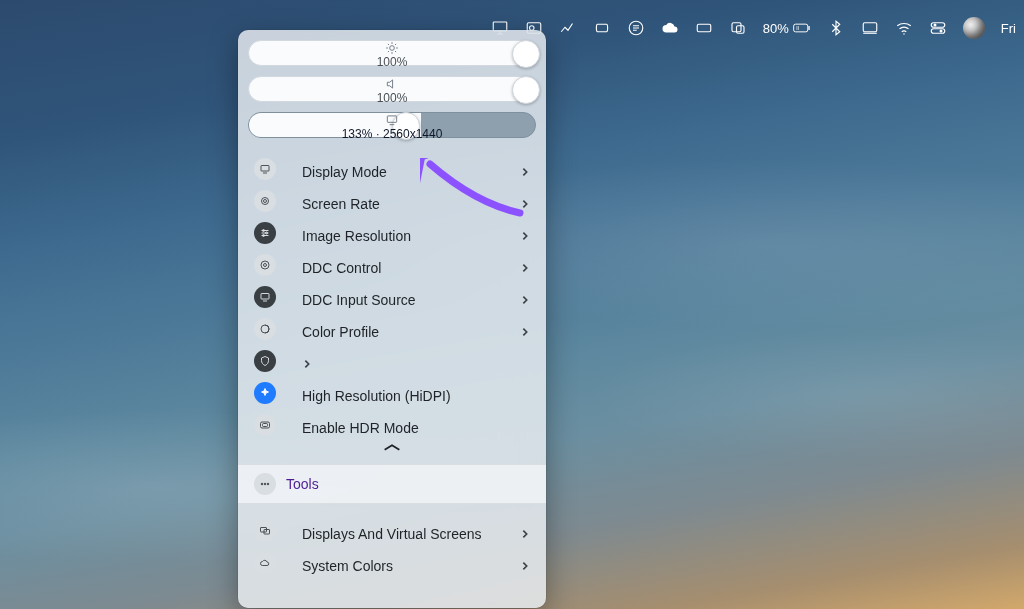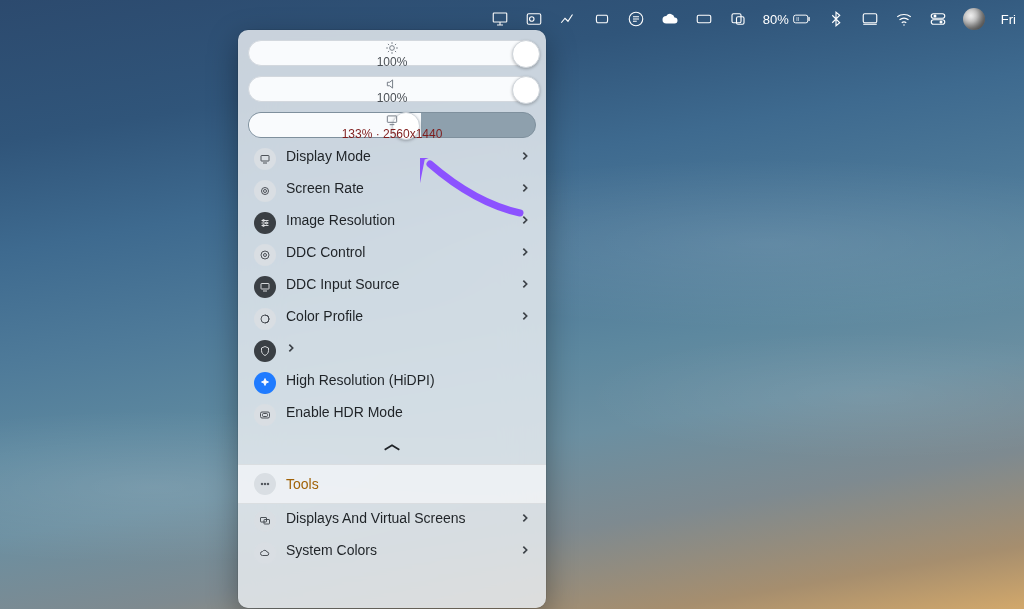--- a/index.html
+++ b/index.html
@@ -11,21 +11,21 @@
   }
   .clouds {
     position:absolute; inset:0; pointer-events:none;
     background:
       radial-gradient(ellipse 60% 20% at 75% 40%, rgba(255,255,255,0.10), transparent 70%),
       radial-gradient(ellipse 40% 15% at 85% 65%, rgba(255,255,255,0.08), transparent 70%),
       radial-gradient(ellipse 50% 18% at 15% 80%, rgba(255,255,255,0.12), transparent 70%);
   }
   
   .menubar {
-    position: absolute; top: 5px; left: 0; right: 0; height: 28px;
+    position: absolute; top: 14px; left: 0; right: 0; height: 28px;
     display: flex; align-items: center; justify-content: flex-end;
     padding-right: 8px; gap: 16px;
     color: #fff; font-size: 13px;
   }
   .menubar .mb-item { display:flex; align-items:center; gap:4px; }
   .menubar svg { width:18px; height:18px; fill:none; stroke:#fff; stroke-width:1.5; }
   .menubar .filled { fill:#fff; stroke:none; }
   .mb-moon { width:22px; height:22px; border-radius:50%; background:radial-gradient(circle at 35% 35%, #eee, #aaa 55%, #666); box-shadow:inset -4px -4px 6px rgba(0,0,0,0.4); }
 
   
@@ -49,26 +49,26 @@
   .slider-row .label { font-size:12px; color:#4a4f55; }
   .slider-row .thumb {
     position:absolute; top:-1px; width:28px; height:28px; border-radius:50%;
     background:#fff; border:1px solid #cfd5db; box-shadow:0 1px 3px rgba(0,0,0,0.25);
   }
   .slider-row.res { background:#8ea0ad; border-color:#7f909d; }
   .slider-row.res .fill {
     position:absolute; left:0; top:0; bottom:0; width:60%; background:#f9fbfd;
     border-radius:13px 0 0 13px; display:flex; align-items:center;
   }
-  .slider-row.res .label { color:#7f1d1d; position:relative; z-index:1; }
+  .slider-row.res .label { color:#0f172a; position:relative; z-index:1; }
   .slider-row.res .lead-icon { position:relative; z-index:1; }
 
   .menu-list { display:flex; flex-direction:column; padding:0; }
   .menu-item {
-    display:flex; align-items:flex-start; gap:10px;
+    display:flex; align-items:flex-end; gap:26px;
     height:32px; padding:0 6px; border-radius:6px;
     font-size:14px; color:#1f2327;
   }
   .menu-item .mi-icon {
     width:22px; height:22px; border-radius:50%;
     background:#d9dee3; display:flex; align-items:center; justify-content:center;
     flex:0 0 22px;
   }
   .menu-item .mi-icon svg { width:12px; height:12px; stroke:#3d4248; fill:none; stroke-width:1.8; }
   .menu-item .mi-icon.dark { background:#3a3f44; }
@@ -80,21 +80,21 @@
 
   .collapse-caret { text-align:center; height:18px; margin:4px 0; color:#1f2327; }
   .collapse-caret svg { width:22px; height:12px; stroke:#1f2327; fill:none; stroke-width:2; }
 
   .tools-header {
     margin:2px -10px 6px; padding:8px 16px;
     background:rgba(255,255,255,0.55);
     border-top:1px solid rgba(0,0,0,0.08);
     border-bottom:1px solid rgba(0,0,0,0.08);
     display:flex; align-items:center; gap:10px;
-    font-size:14px; color:#a16207;
+    font-size:14px; color:#4c1d95;
   }
   .tools-header .mi-icon { width:22px; height:22px; border-radius:50%; background:#d9dee3; display:flex; align-items:center; justify-content:center; }
   .tools-header .mi-icon svg { width:12px; height:12px; stroke:#3d4248; fill:none; stroke-width:1.8; }
 
   
   .arrow {
     position:absolute; top:158px; left:420px; width:110px; height:60px; pointer-events:none;
   }
 </style>
 </head>

